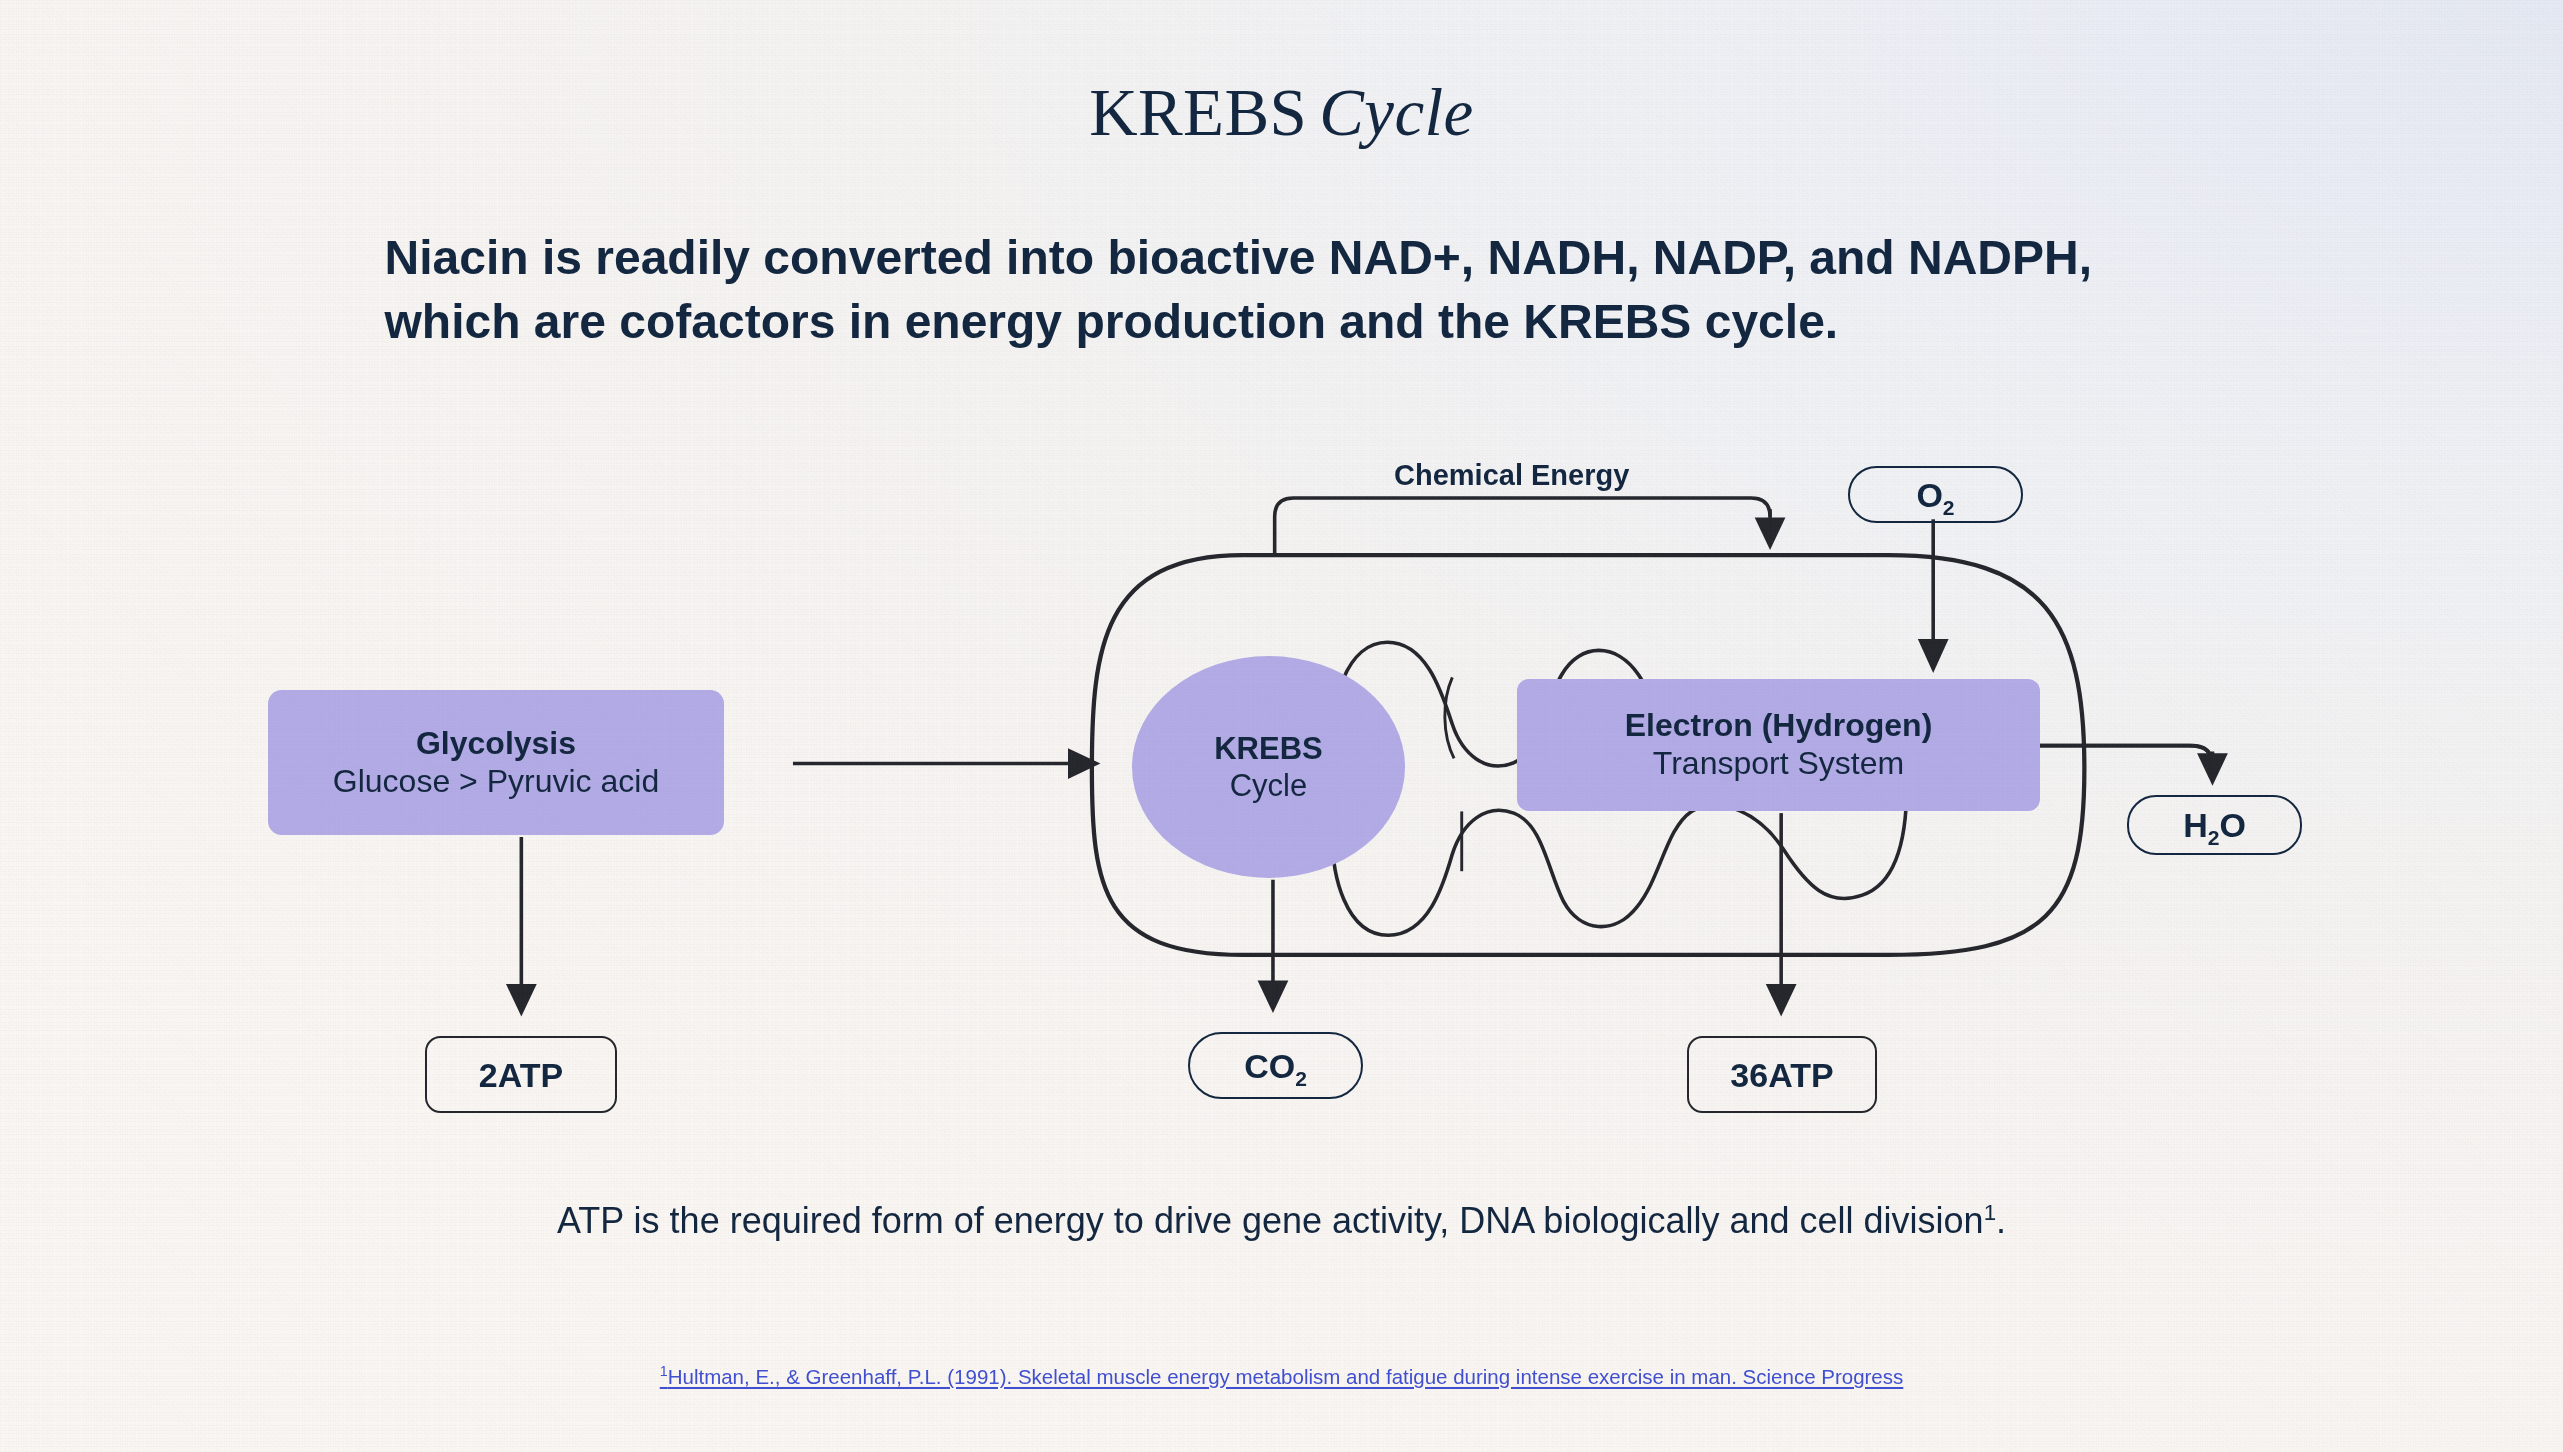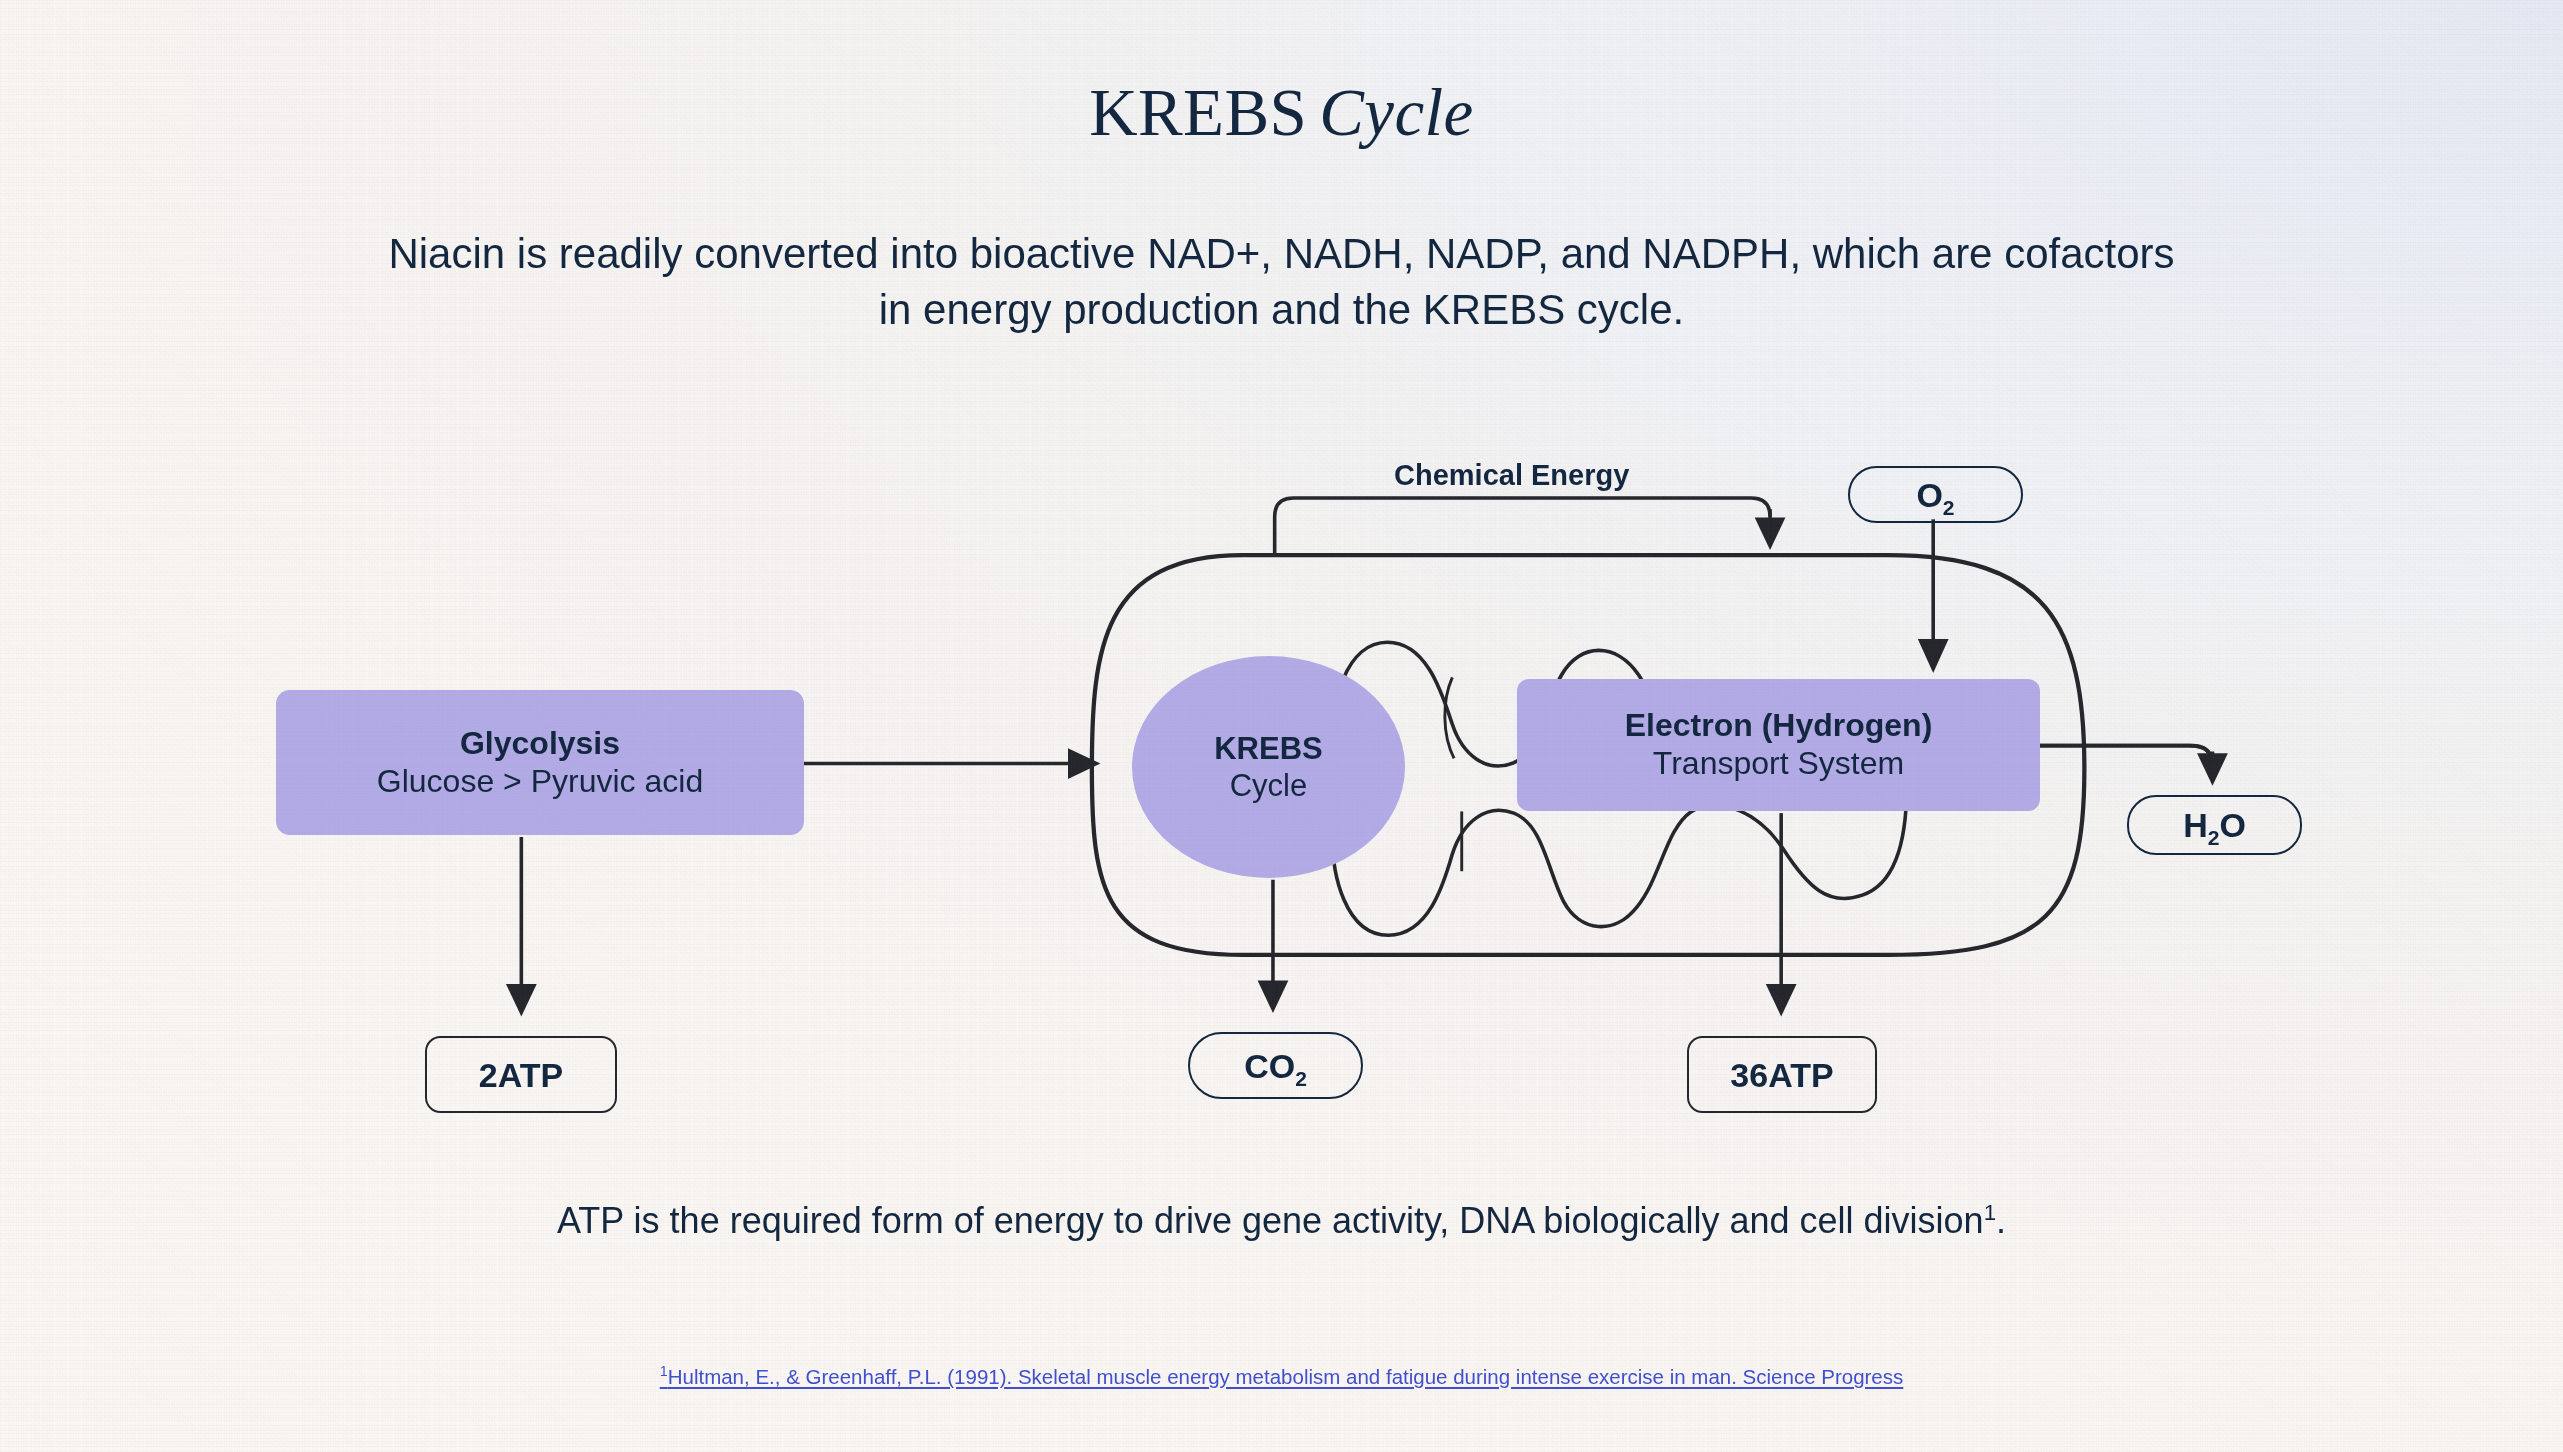--- a/index.html
+++ b/index.html
@@ -25,22 +25,22 @@
     position:absolute;left:0;right:0;top:79px;text-align:center;
     font-family:"Liberation Serif", serif;
     font-size:67px;color:#12263f;letter-spacing:0.4px;line-height:1;
     white-space:nowrap;
   }
   #title .k{font-weight:400;}
   #title .c{font-style:italic;font-weight:400;margin-left:12px;}
 
   #subtitle{
     position:absolute;left:50%;transform:translateX(-50%);top:226px;
-    width:1794px;text-align:center;
-    font-size:42px;line-height:1.33;color:#12263f;font-weight:400;
+    width:1794px;text-align:left;
+    font-size:48px;line-height:1.33;color:#12263f;font-weight:700;
   }
 
   
   #footnote{
     position:absolute;left:50%;transform:translateX(-50%);top:1196px;
     width:1965px;text-align:center;
     font-size:36px;line-height:1.38;color:#12263f;font-weight:400;
   }
   #footnote sup{font-size:.62em;vertical-align:super;}
 
@@ -54,21 +54,21 @@
 
   
   .pbox{
     position:absolute;background:#b3abe6;border-radius:13.7px;
     display:flex;flex-direction:column;align-items:center;justify-content:center;
     color:#12263f;text-align:center;
   }
   .pbox .t1{font-weight:bold;font-size:32px;line-height:1.18;}
   .pbox .t2{font-size:32px;font-weight:400;line-height:1.18;}
 
-  #glycolysis{left:276px;top:690px;width:528px;height:145px;}
+  #glycolysis{left:268px;top:690px;width:456px;height:145px;}
   #ets{left:1517px;top:679px;width:523px;height:132px;border-radius:12px;justify-content:center;}
 
   
   #krebs-ell{
     position:absolute;left:1132px;top:656px;width:273px;height:222px;
     background:#b3abe6;border-radius:50%;
   }
   #krebs-label{
     position:absolute;left:1132px;top:656px;width:273px;height:222px;
     display:flex;flex-direction:column;align-items:center;justify-content:center;

